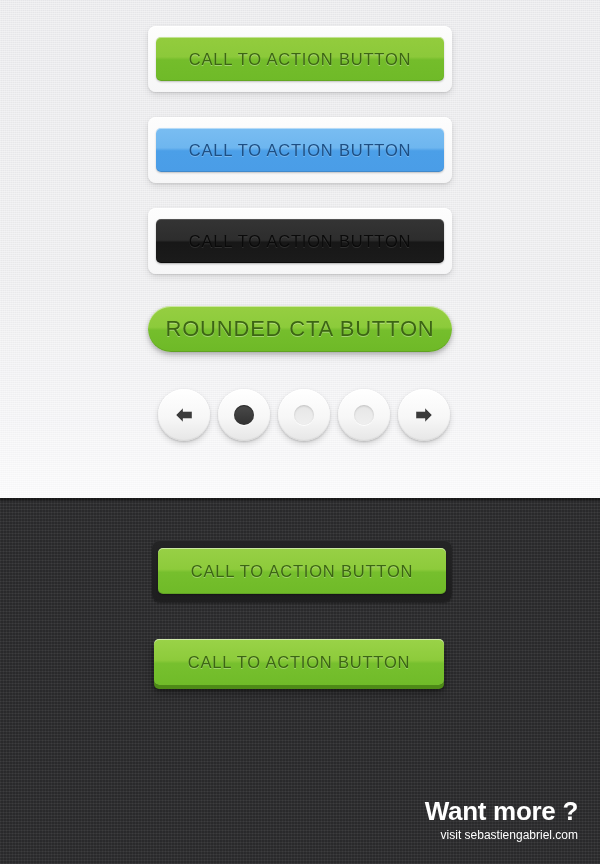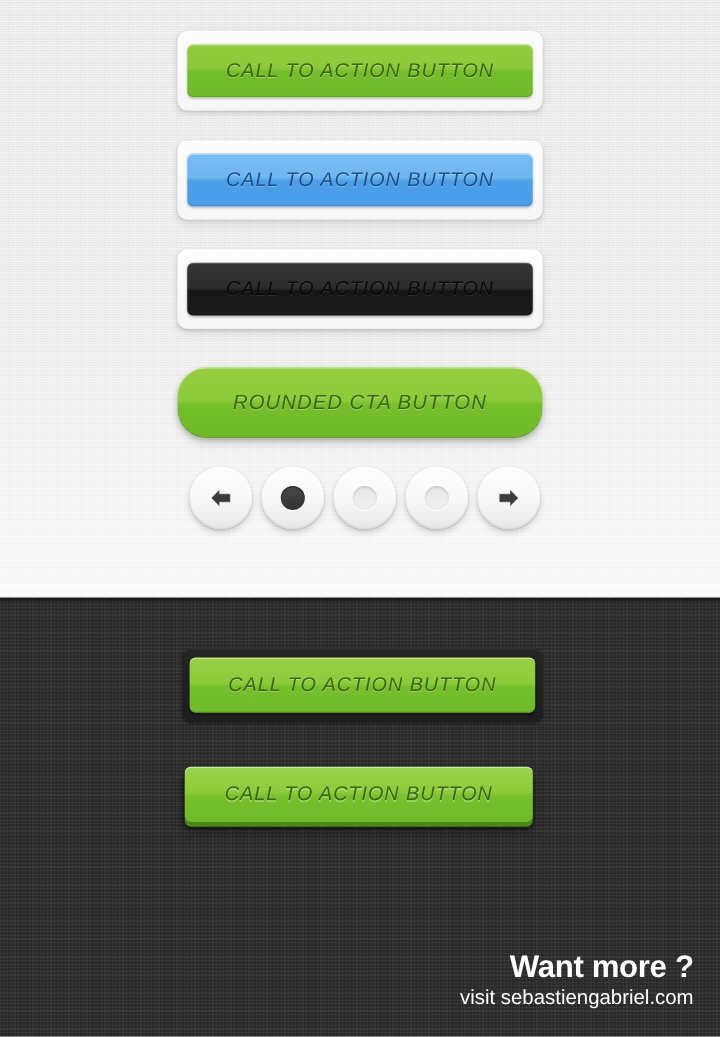--- a/index.html
+++ b/index.html
@@ -81,21 +81,20 @@
   .cta {
     display: flex;
     align-items: center;
     justify-content: center;
     border: 0;
     cursor: pointer;
     font-family: "Liberation Sans", sans-serif;
     letter-spacing: .8px;
     white-space: nowrap;
     user-select: none;
-    font-style: italic;
   }
 
   
   .cta-green {
     width: 288px;
     height: 44px;
     border-radius: 5px;
     font-size: 16.5px;
     font-weight: 400;
     color: #3c6613;
@@ -132,23 +131,23 @@
     box-shadow:
       inset 0 1px 0 rgba(255,255,255,.16),
       inset 0 -1px 0 rgba(0,0,0,.5),
       0 1px 2px rgba(0,0,0,.3);
   }
 
   
   .cta-rounded {
     position: absolute;
     width: 304px;
-    height: 59px;
+    height: 46px;
     border-radius: 24px;
-    font-size: 17px;
+    font-size: 22px;
     color: #3c6613;
     text-shadow: 0 1px 0 rgba(255,255,255,.33);
     background: linear-gradient(to bottom, #96ce41 0%, #8ccb3b 46%, #75be2c 53%, #6eb927 100%);
     box-shadow:
       inset 0 1px 0 rgba(255,255,255,.5),
       inset 0 -1px 0 rgba(0,0,0,.12),
       0 2px 4px rgba(0,0,0,.22),
       0 5px 9px rgba(0,0,0,.10);
   }
 
@@ -289,21 +288,21 @@
     line-height: 1.15;
     margin-top: 1px;
   }
   .f-small {
     font-size: 12.5px;
     font-weight: 400;
     margin-top: 3px;
     letter-spacing: .1px;
   }
   .f-small-r {
-    font-size: 17px;
+    font-size: 12px;
     margin-top: 3px;
   }
 
   .watermark {
     position: absolute;
     right: 12px;
     bottom: 4px;
     font-family: "DejaVu Serif", serif;
     font-style: italic;
     font-size: 30px;

